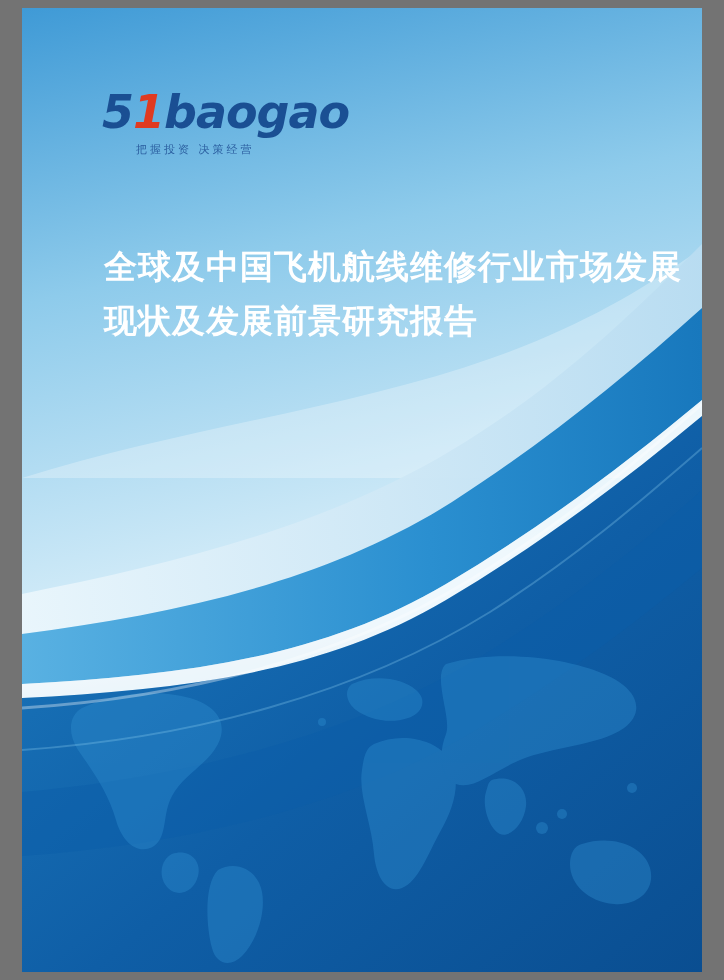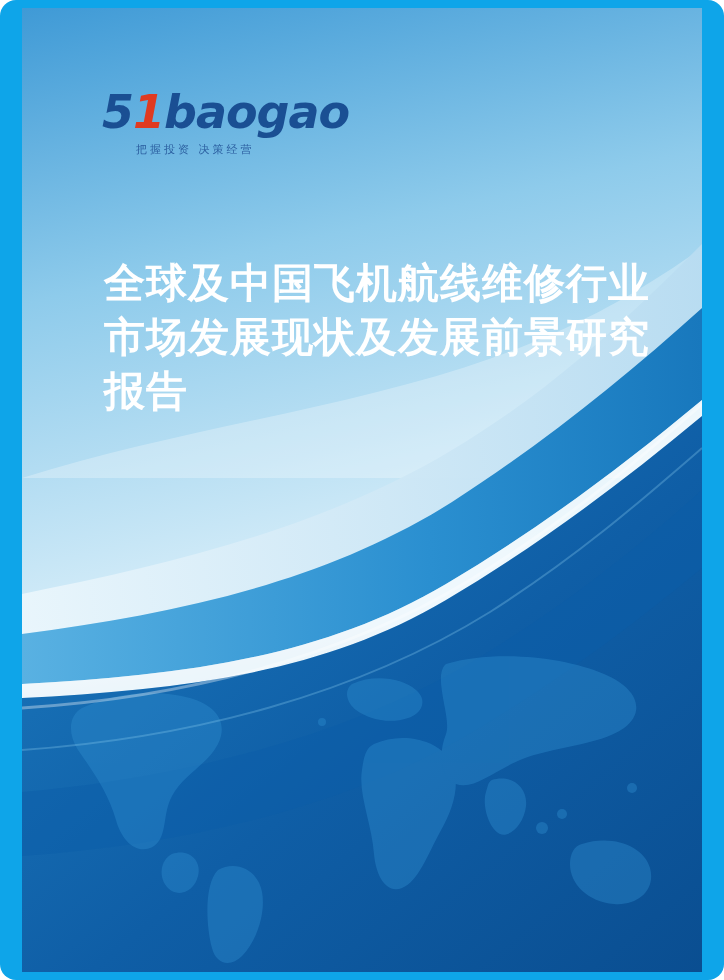--- a/index.html
+++ b/index.html
@@ -8,22 +8,21 @@
     background: #ffffff;
   }
   body {
     font-family: "Liberation Sans", sans-serif;
   }
   .page {
     position: relative;
     width: 724px;
     height: 980px;
     overflow: hidden;
-    background: #0ea5e9;
-    border-radius: 16px;
+    background: #737373;
   }
   
   .cover {
     position: absolute;
     left: 22px;
     top: 8px;
     width: 680px;
     height: 964px;
     overflow: hidden;
     background: linear-gradient(170deg, #2e8fd0 0%, #4aa6dd 18%, #7cc2e8 38%, #bfe0f2 52%, #e8f4fb 60%, #cfe7f5 66%, #6fb9e4 74%, #1b74bd 84%, #0f5ea6 100%);
@@ -64,24 +63,24 @@
     margin-left: 34px;
     font-family: "DejaVu Sans", sans-serif;
     font-size: 11px;
     color: #2b5fa0;
     letter-spacing: 3px;
     white-space: nowrap;
   }
   .title {
     position: absolute;
     left: 82px;
-    top: 248px;
+    top: 232px;
     width: 580px;
     font-family: "DejaVu Sans", sans-serif;
-    font-size: 41px;
+    font-size: 33px;
     font-weight: bold;
     color: #ffffff;
     line-height: 54px;
     letter-spacing: 1px;
   }
 </style>
 </head>
 <body>
 
 <div class="page">

